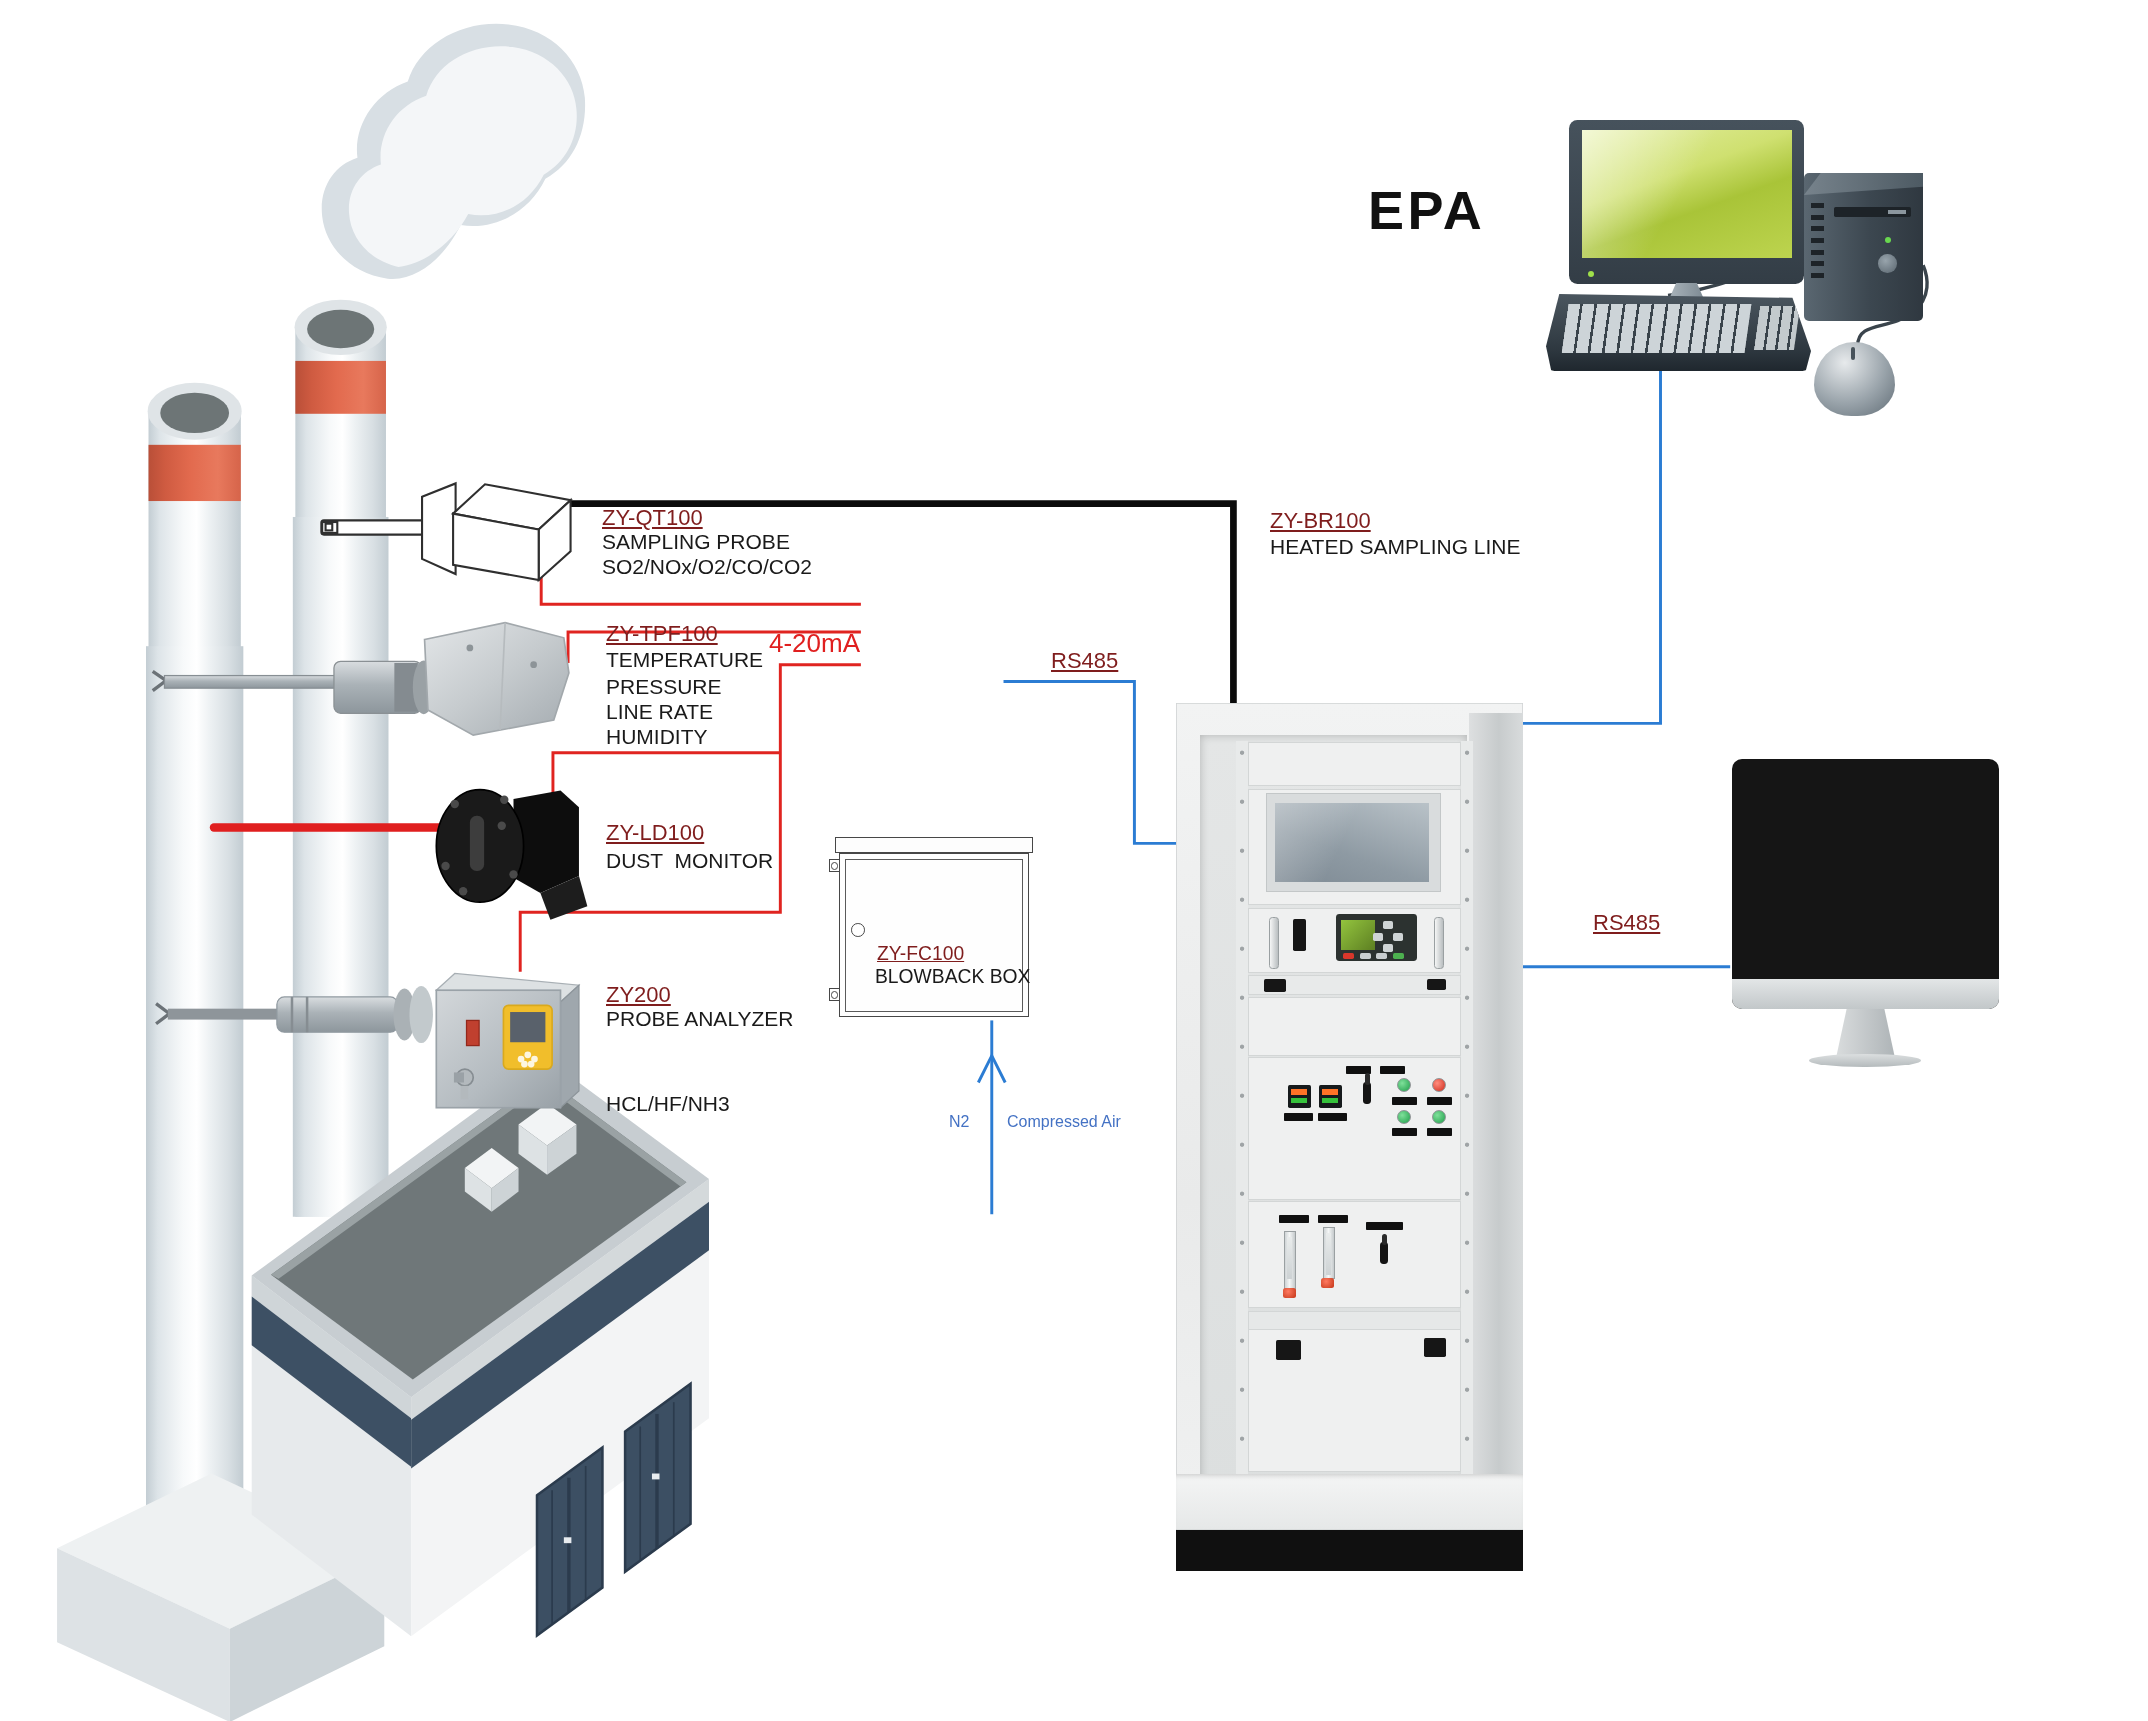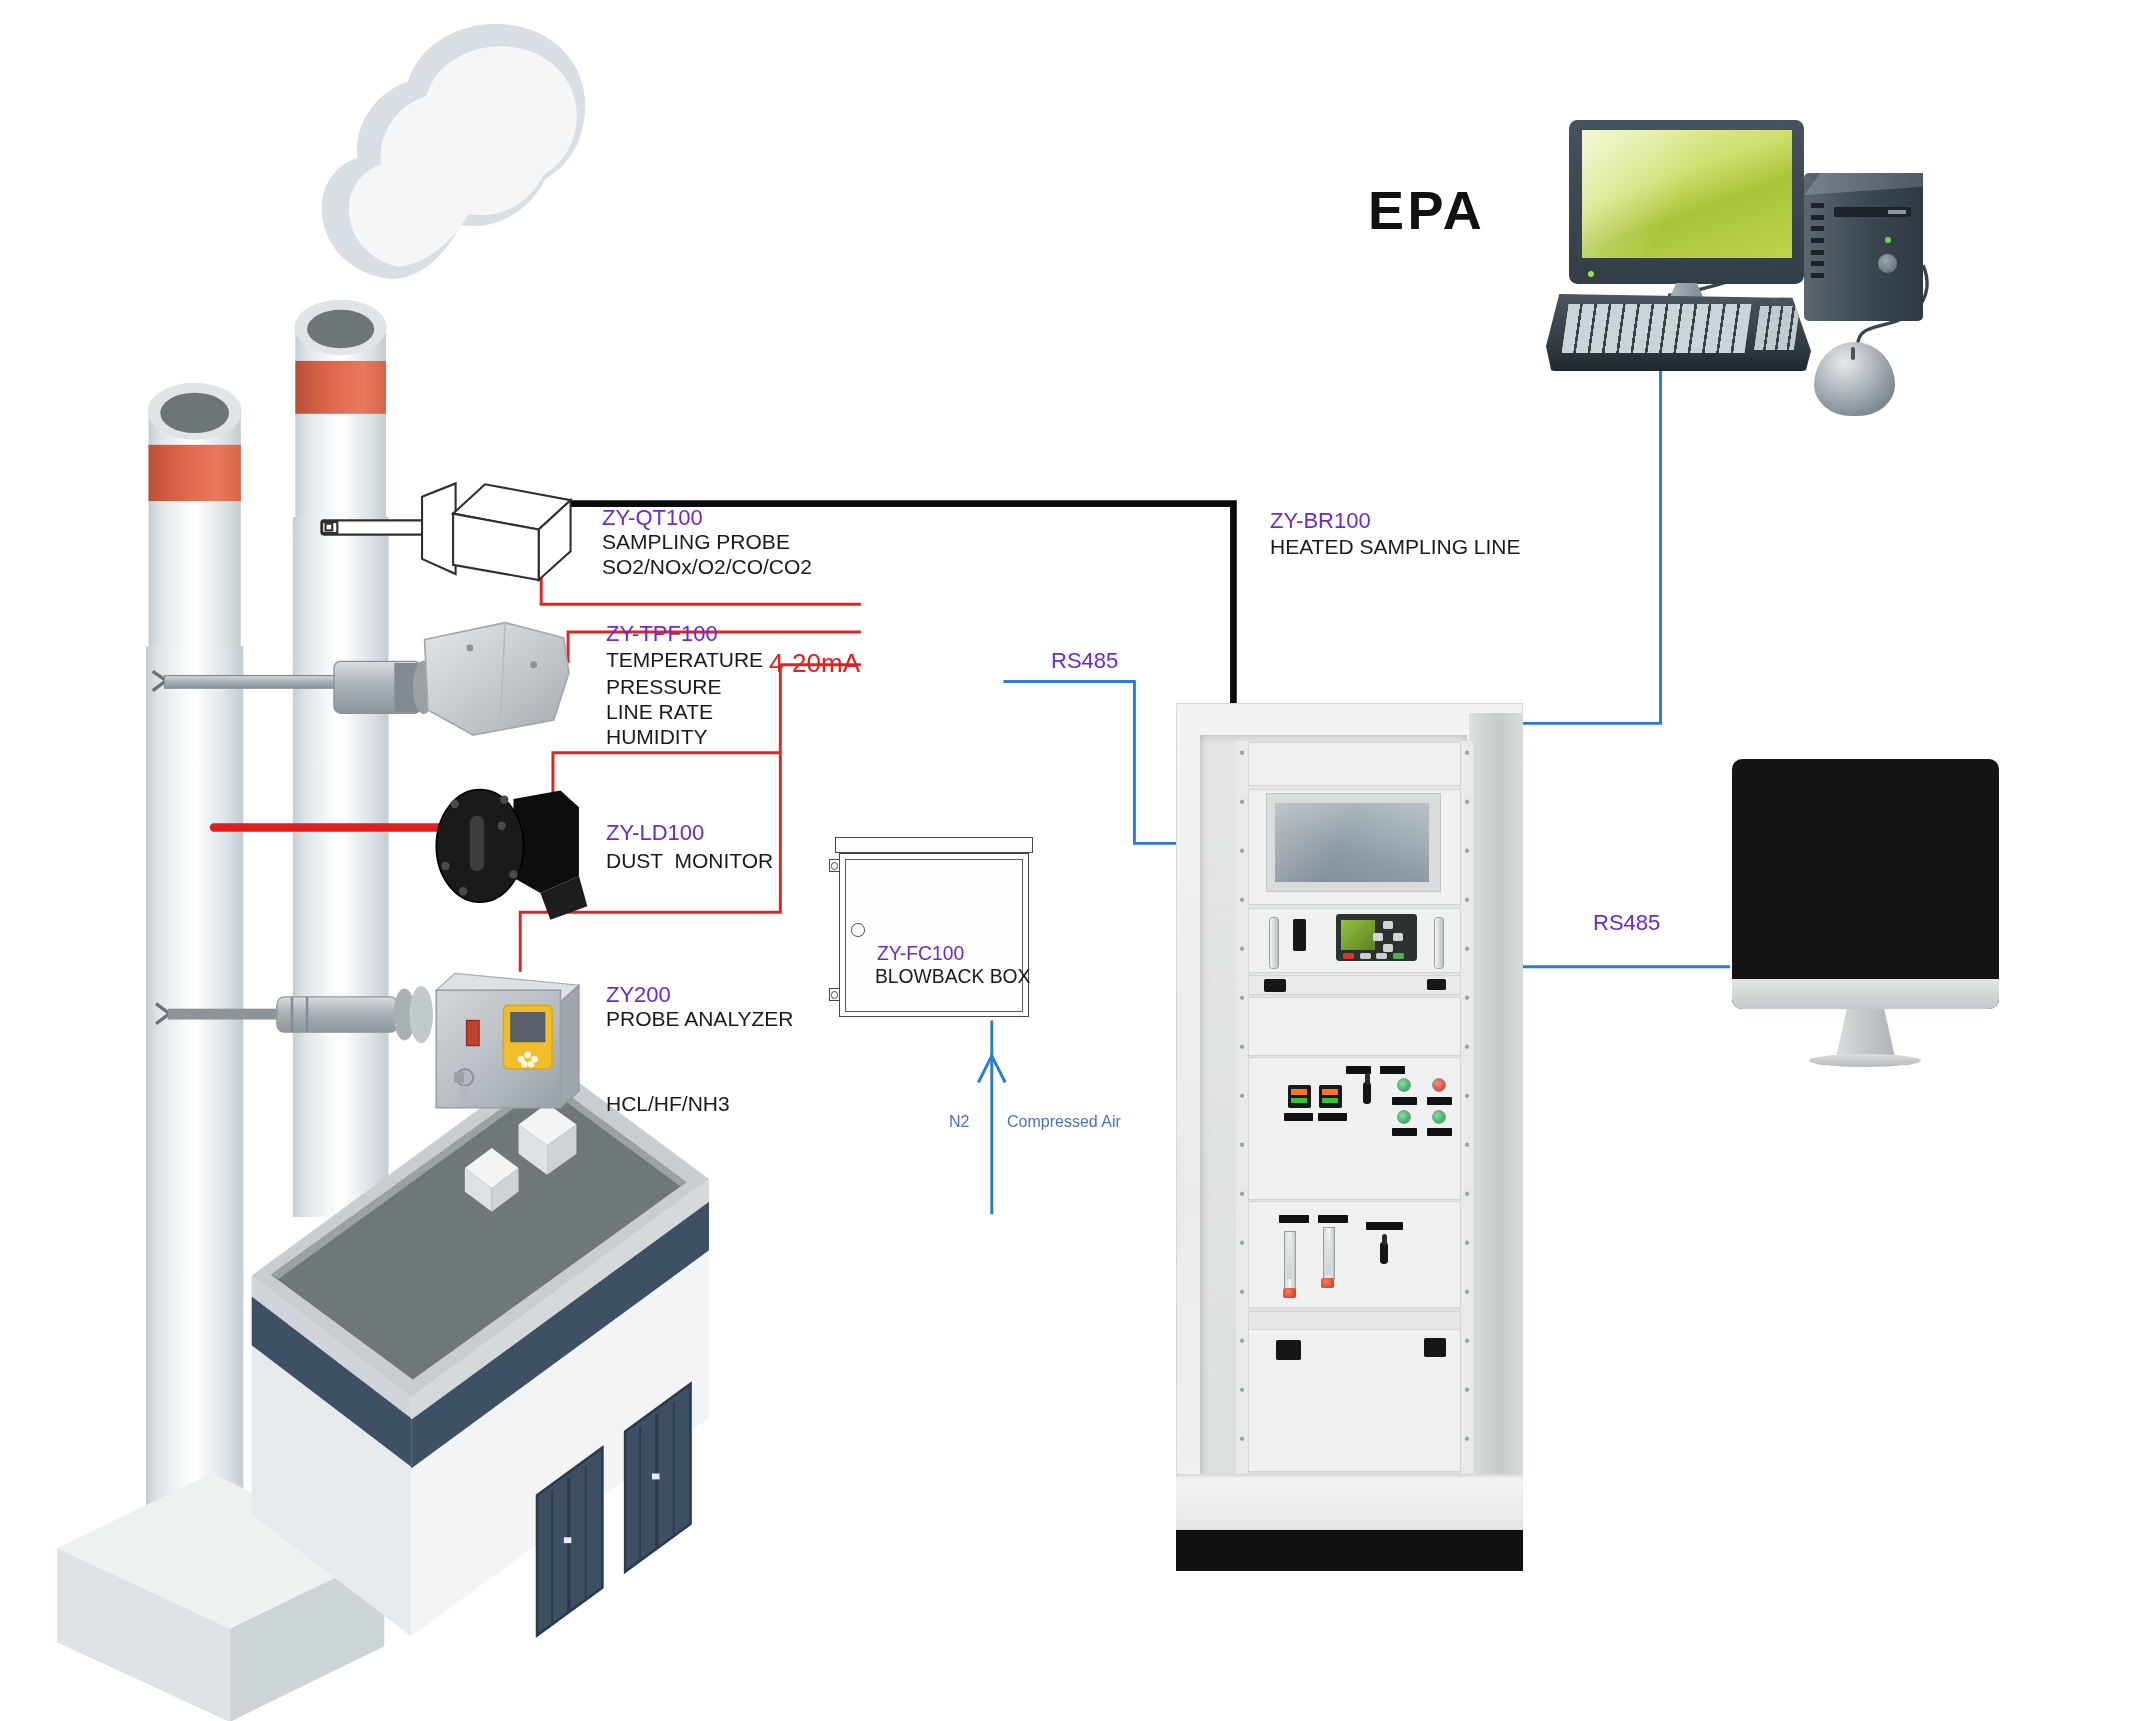--- a/index.html
+++ b/index.html
@@ -2,21 +2,21 @@
 <html style="font-size:13.4px"><head>
 <meta charset="utf-8">
 <style>
   html,body{margin:0;padding:0;background:#ffffff;}
   body{font-family:"Liberation Sans", sans-serif;}
   #canvas{position:relative;width:2148px;height:1722px;background:#ffffff;overflow:hidden;}
   .abs{position:absolute;}
   svg{display:block;}
   
   .lbl{position:absolute;line-height:1.18;white-space:pre;}
-  .lbl-model{color:#6d28d9;font-size:22px;font-weight:500;}
+  .lbl-model{color:#7f1d1d;font-size:22px;font-weight:500;text-decoration:underline;}
   .lbl-desc{color:#1a1a1a;font-size:21px;font-weight:500;}
   .lbl-red{color:#e01f1f;font-size:26px;font-weight:500;}
   .lbl-blue-s{color:#4472c4;font-size:16px;font-weight:500;}
   .lbl-big{color:#111;font-weight:700;}
   
   .obox{position:absolute;}
   .obox .roof{position:absolute;background:#fdfdfd;border:1.7px solid #474747;box-sizing:border-box;}
   .obox .bodyb{position:absolute;background:#fefefe;border:1.7px solid #474747;box-sizing:border-box;}
   .obox .door{position:absolute;border:1.7px solid #5a5a5a;box-sizing:border-box;}
   .obox .tab{position:absolute;background:#fff;border:1.7px solid #474747;box-sizing:border-box;display:flex;align-items:center;justify-content:center;}
@@ -408,21 +408,21 @@
   <div class="lbl lbl-model" style="left:602px;top:505px">ZY-QT100</div>
   <div class="lbl lbl-desc" style="left:602px;top:530px">SAMPLING PROBE</div>
   <div class="lbl lbl-desc" style="left:602px;top:555px">SO2/NOx/O2/CO/CO2</div>
 
   <div class="lbl lbl-model" style="left:606px;top:621px">ZY-TPF100</div>
   <div class="lbl lbl-desc" style="left:606px;top:648px">TEMPERATURE</div>
   <div class="lbl lbl-desc" style="left:606px;top:675px">PRESSURE</div>
   <div class="lbl lbl-desc" style="left:606px;top:700px">LINE RATE</div>
   <div class="lbl lbl-desc" style="left:606px;top:725px">HUMIDITY</div>
 
-  <div class="lbl lbl-red" style="left:769px;top:648px">4-20mA</div>
+  <div class="lbl lbl-red" style="left:769px;top:628px">4-20mA</div>
 
   <div class="lbl lbl-model" style="left:606px;top:820px">ZY-LD100</div>
   <div class="lbl lbl-desc" style="left:606px;top:849px">DUST  MONITOR</div>
 
   <div class="lbl lbl-model" style="left:606px;top:982px">ZY200</div>
   <div class="lbl lbl-desc" style="left:606px;top:1007px">PROBE ANALYZER</div>
   <div class="lbl lbl-desc" style="left:606px;top:1092px">HCL/HF/NH3</div>
 
   <div class="lbl lbl-model" style="left:1270px;top:508px">ZY-BR100</div>
   <div class="lbl lbl-desc" style="left:1270px;top:535px">HEATED SAMPLING LINE</div>

